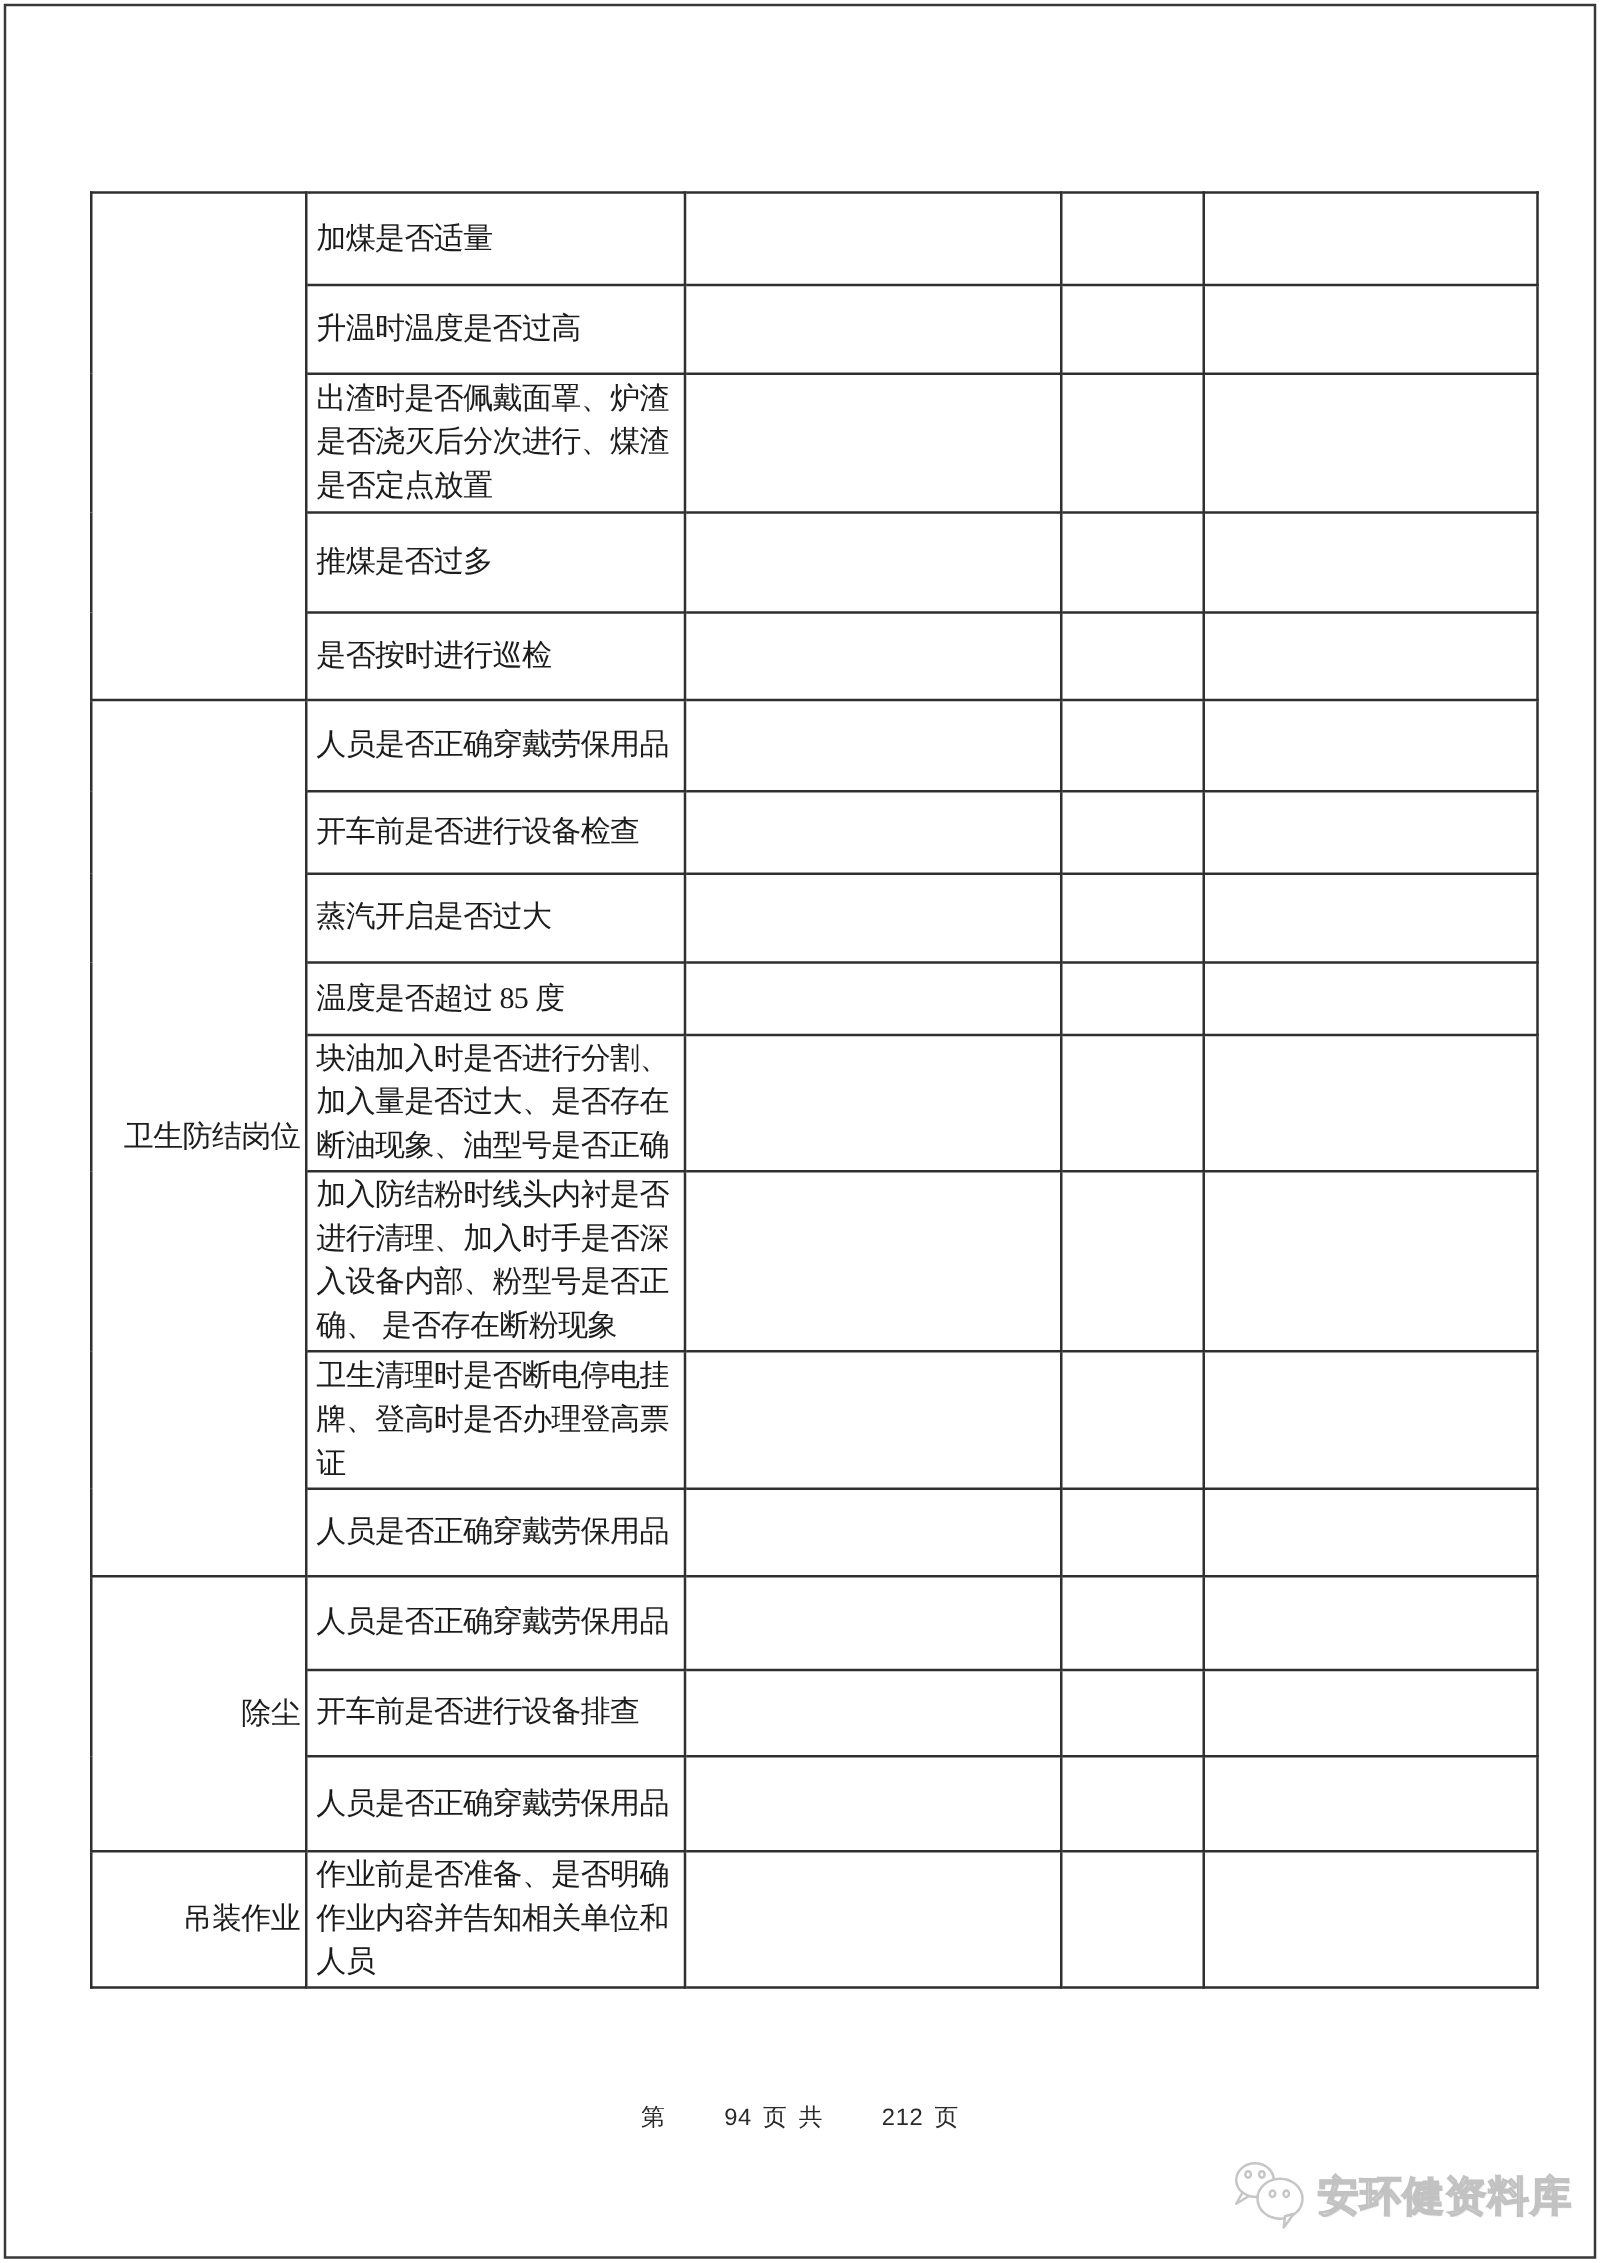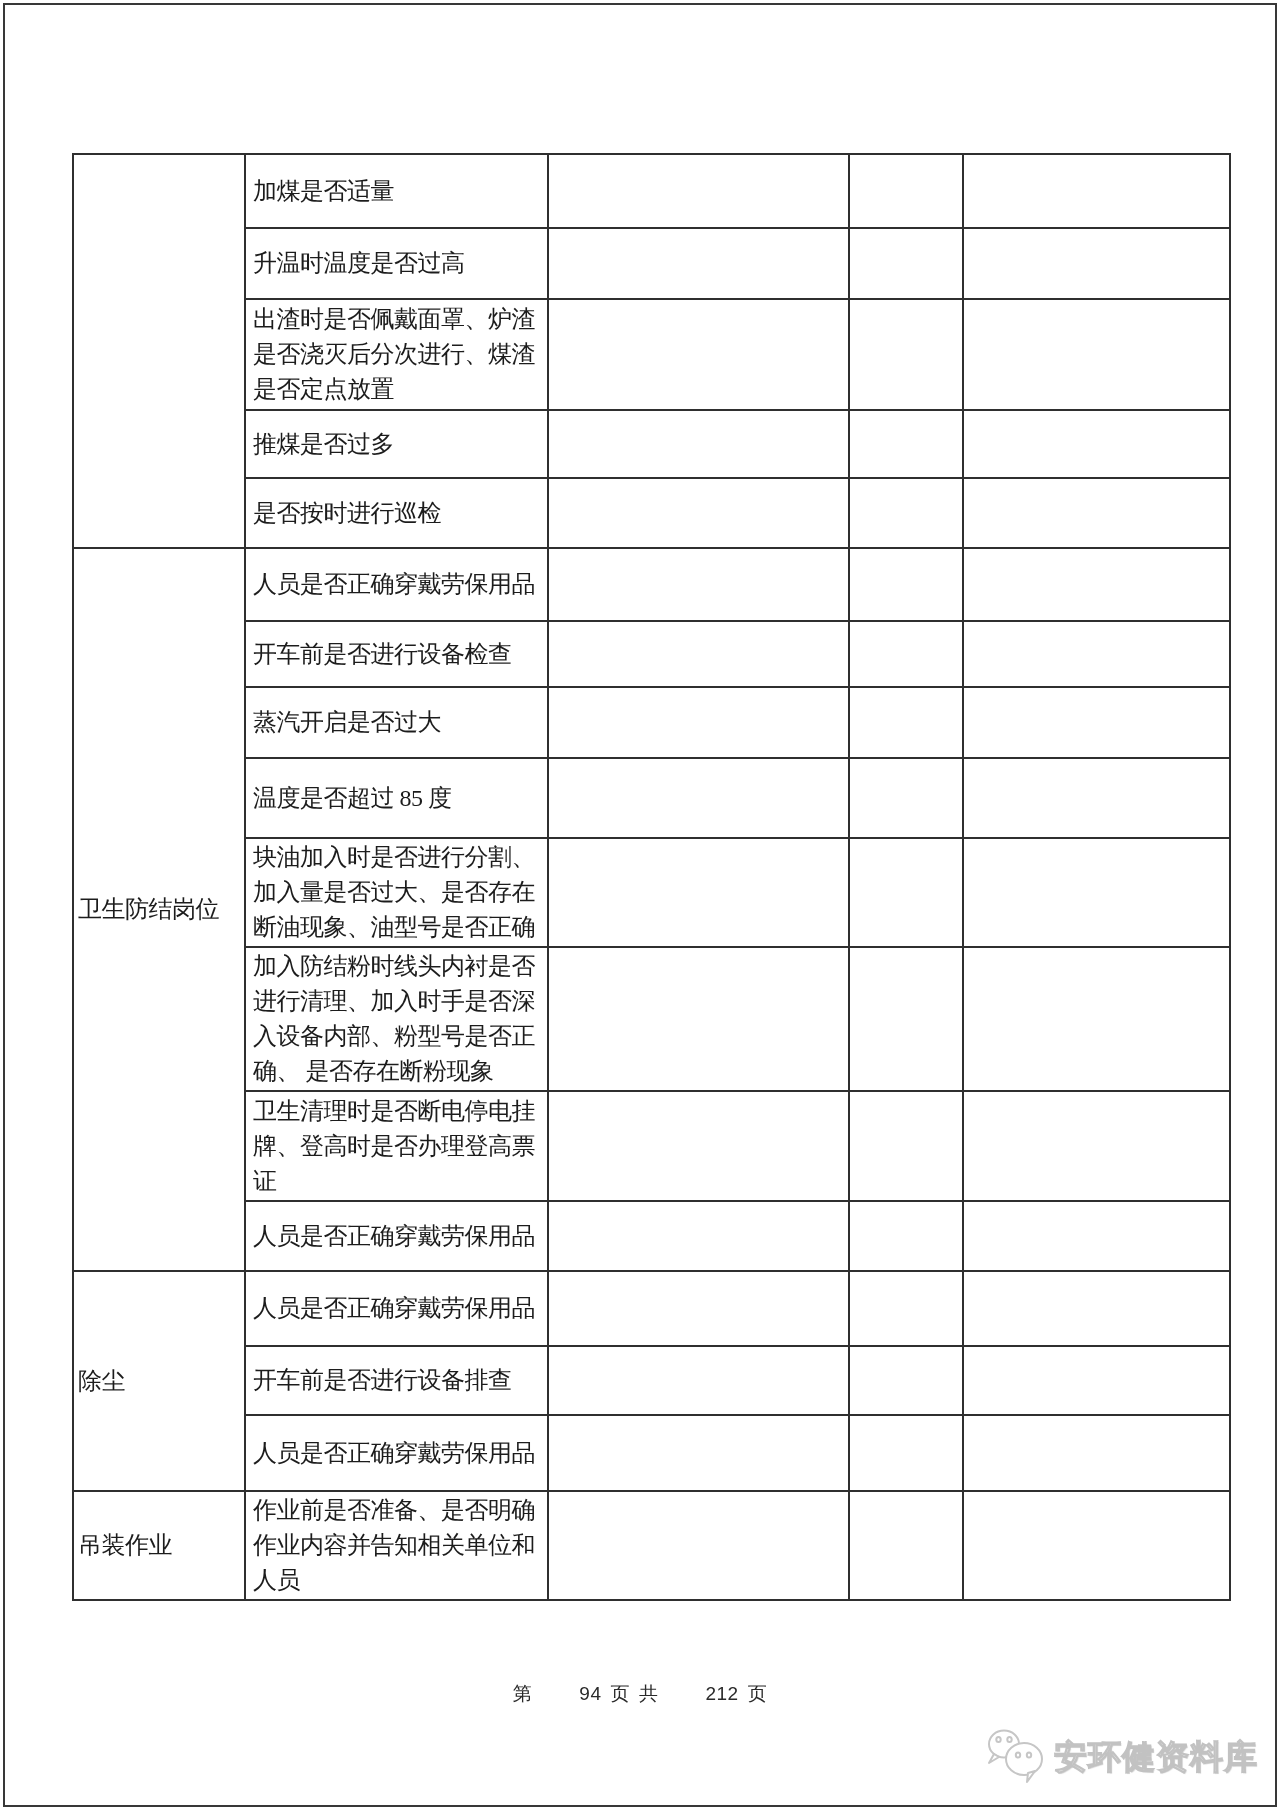--- a/index.html
+++ b/index.html
@@ -36,21 +36,21 @@
   }
   table.checklist td {
     border: 2px solid #2f2f2f;
     font-size: 24px;
     letter-spacing: -0.5px;
     line-height: 35px;
     vertical-align: middle;
     overflow: hidden;
   }
   td.cat {
-    text-align: left;
+    text-align: right;
     padding: 0 4px;
   }
   td.item {
     text-align: left;
     padding: 1px 6px 1px 7px;
   }
   td.e {
     padding: 0;
   }
   .col-cat   { width: 172px; }
@@ -124,21 +124,21 @@
         <td class="e"></td>
         <td class="e"></td>
         <td class="e"></td>
       </tr>
       <tr style="height:111px">
         <td class="item">出渣时是否佩戴面罩、炉渣是否浇灭后分次进行、煤渣是否定点放置</td>
         <td class="e"></td>
         <td class="e"></td>
         <td class="e"></td>
       </tr>
-      <tr style="height:68px">
+      <tr style="height:80px">
         <td class="item">推煤是否过多</td>
         <td class="e"></td>
         <td class="e"></td>
         <td class="e"></td>
       </tr>
       <tr style="height:70px">
         <td class="item">是否按时进行巡检</td>
         <td class="e"></td>
         <td class="e"></td>
         <td class="e"></td>
@@ -156,21 +156,21 @@
         <td class="e"></td>
         <td class="e"></td>
         <td class="e"></td>
       </tr>
       <tr style="height:71px">
         <td class="item">蒸汽开启是否过大</td>
         <td class="e"></td>
         <td class="e"></td>
         <td class="e"></td>
       </tr>
-      <tr style="height:80px">
+      <tr style="height:58px">
         <td class="item">温度是否超过 85 度</td>
         <td class="e"></td>
         <td class="e"></td>
         <td class="e"></td>
       </tr>
       <tr style="height:109px">
         <td class="item">块油加入时是否进行分割、加入量是否过大、是否存在断油现象、油型号是否正确</td>
         <td class="e"></td>
         <td class="e"></td>
         <td class="e"></td>

